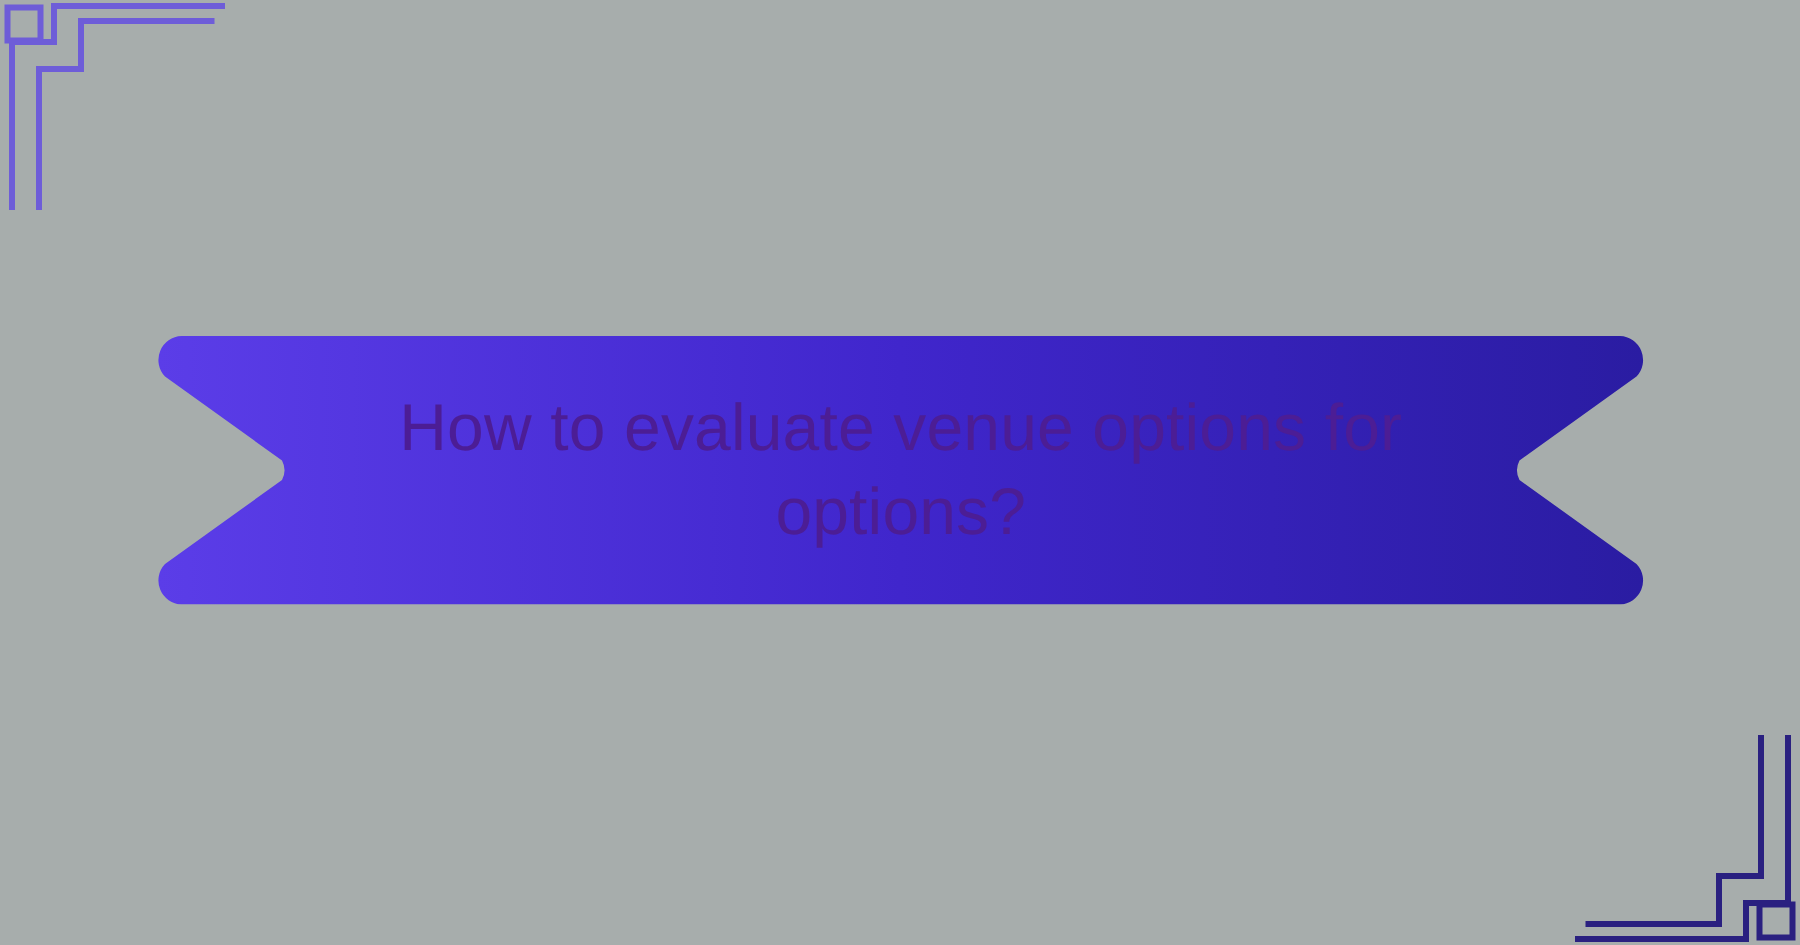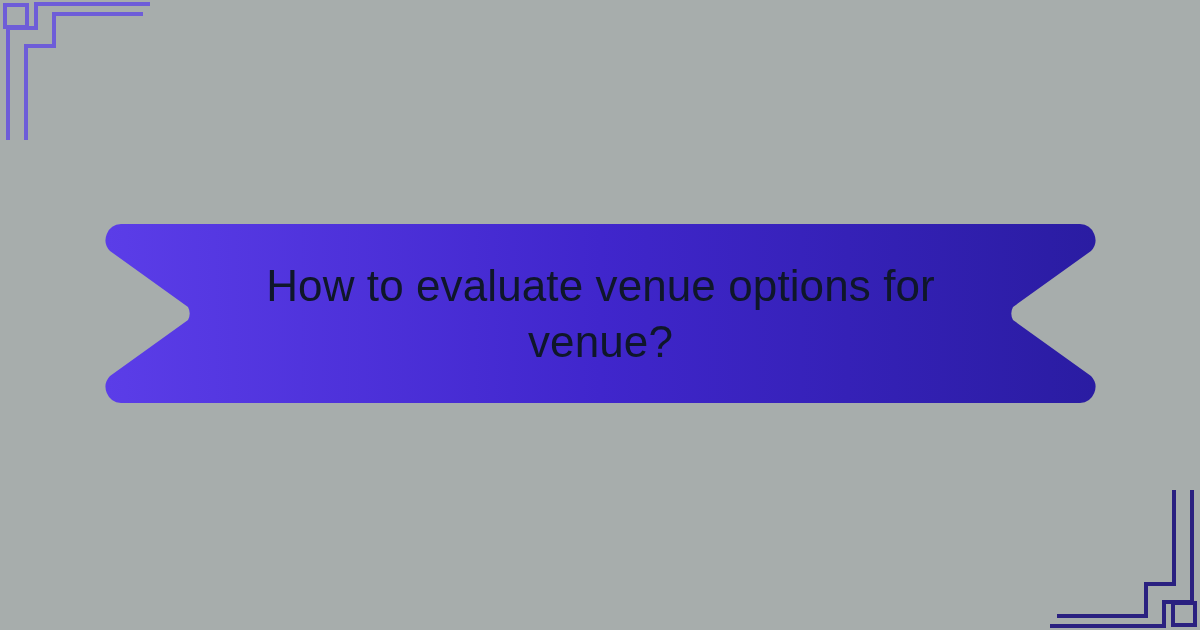--- a/index.html
+++ b/index.html
@@ -61,21 +61,21 @@
     position: absolute;
     left: 0;
     right: 0;
     top: 0;
     bottom: 0;
     display: flex;
     flex-direction: column;
     align-items: center;
     justify-content: center;
     text-align: center;
-    color: #0f172a;
+    color: #4c1d95;
     font-family: "Liberation Sans", sans-serif;
     font-size: 44px;
     font-weight: 400;
     line-height: 56px;
     letter-spacing: 0.1px;
     padding: 0 150px;
     box-sizing: border-box;
     white-space: pre-wrap;
   }
   #banner-text .line {
@@ -132,18 +132,18 @@
                A 16 16 0 0 1 5 152
                L 83 96
                A 14 14 0 0 0 83 83
                L 5 27
                A 16 16 0 0 1 16 0
                Z"></path>
     </svg>
 
     <div id="banner-text">
       <span class="line">How to evaluate venue options for</span>
-      <span class="line">venue?</span>
+      <span class="line">options?</span>
     </div>
 
   </div>
 
 </div>
 
 </body></html>

